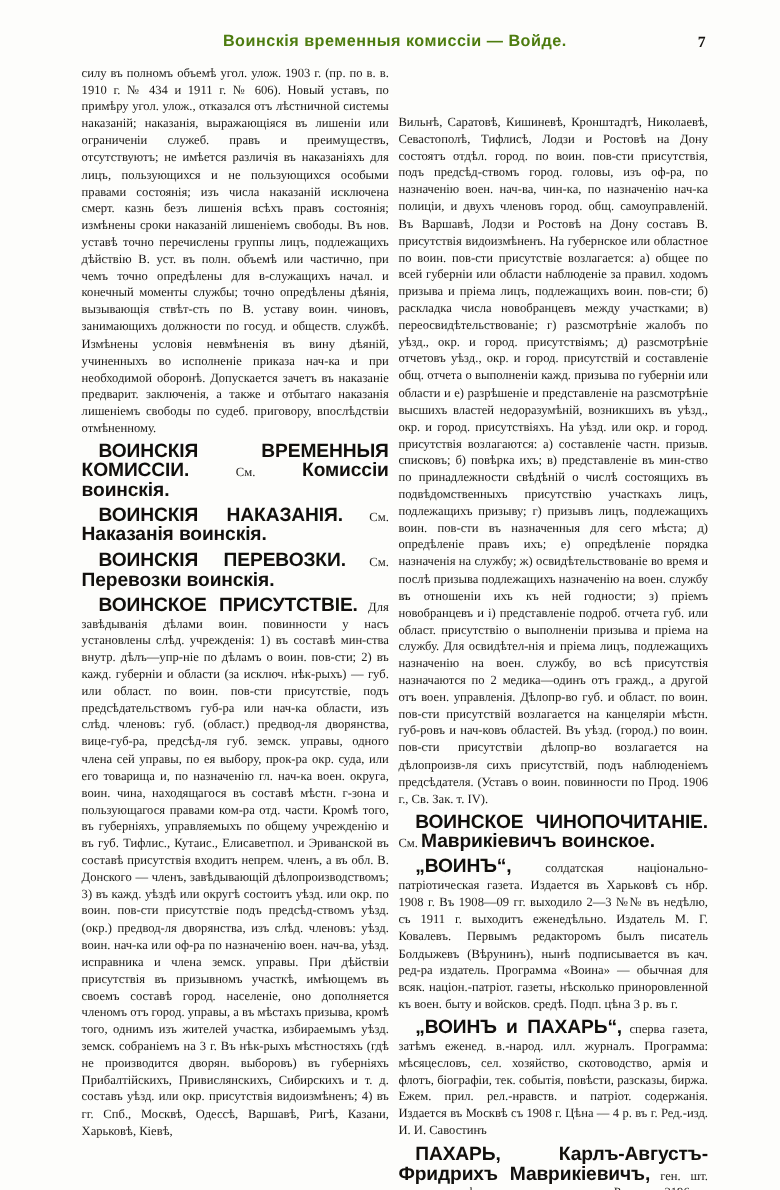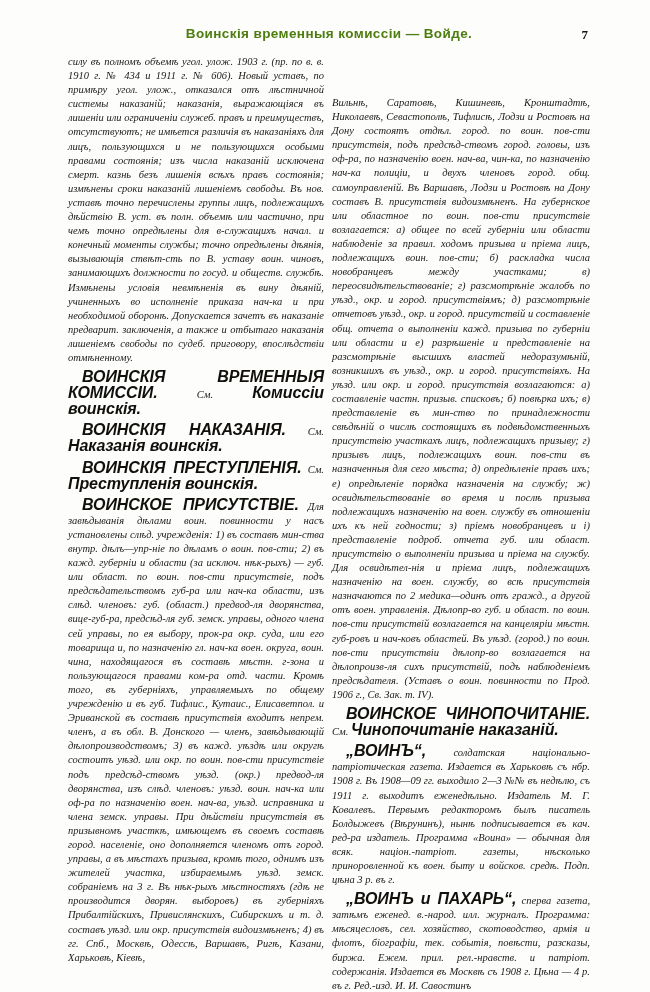--- a/index.html
+++ b/index.html
@@ -38,21 +38,21 @@
   .col {
     position: absolute;
     top: 55px;
     font-size: 10.5px;
     line-height: 14.1px;
     text-align: justify;
     color: #1b1916;
   }
   .col-left  { left: 68px;  width: 256px; }
   .col-right { left: 332px; width: 258px; margin-top: 41px; }
-  p.body { margin: 0; padding: 0; font-style: italic; }
+  p.body { margin: 0; padding: 0; }
   p.entry { margin-top: 5px; text-indent: 14px; }
   p.cont  { text-indent: 0; }
   .hw {
     font-family: "Liberation Sans", "DejaVu Sans", sans-serif;
     font-weight: bold;
     font-size: 16px;
     letter-spacing: -0.1px;
     color: #12100d;
   }
 </style>
@@ -61,25 +61,25 @@
 
 <div class="page">
 
   <div class="running-head">Воинскія временныя комиссіи — Войде.</div>
   <div class="page-num">7</div>
 
   <div class="col col-left">
     <p class="body cont"><span>силу въ полномъ объемѣ угол. улож. 1903 г. (пр. по в. в. 1910 г. № 434 и 1911 г. № 606). Новый уставъ, по примѣру угол. улож., отказался отъ лѣстничной системы наказаній; наказанія, выражающіяся въ лишеніи или ограниченіи служеб. правъ и преимуществъ, отсутствуютъ; не имѣется различія въ наказаніяхъ для лицъ, пользующихся и не пользующихся особыми правами состоянія; изъ числа наказаній исключена смерт. казнь безъ лишенія всѣхъ правъ состоянія; измѣнены сроки наказаній лишеніемъ свободы. Въ нов. уставѣ точно перечислены группы лицъ, подлежащихъ дѣйствію В. уст. въ полн. объемѣ или частично, при чемъ точно опредѣлены для в-служащихъ начал. и конечный моменты службы; точно опредѣлены дѣянія, вызывающія ствѣт-сть по В. уставу воин. чиновъ, занимающихъ должности по госуд. и обществ. службѣ. Измѣнены условія невмѣненія въ вину дѣяній, учиненныхъ во исполненіе приказа нач-ка и при необходимой оборонѣ. Допускается зачетъ въ наказаніе предварит. заключенія, а также и отбытаго наказанія лишеніемъ свободы по судеб. приговору, впослѣдствіи отмѣненному.</span></p>
     <p class="body entry"><span class="hw">ВОИНСКІЯ ВРЕМЕННЫЯ КОМИССІИ.</span><span> См. </span><span class="hw">Комиссіи воинскія.</span></p>
     <p class="body entry"><span class="hw">ВОИНСКІЯ НАКАЗАНІЯ.</span><span> См. </span><span class="hw">Наказанія воинскія.</span></p>
-    <p class="body entry"><span class="hw">ВОИНСКІЯ ПРЕСТУПЛЕНІЯ.</span><span> См. </span><span class="hw">Преступленія воинскія.</span></p>
+    <p class="body entry"><span class="hw">ВОИНСКІЯ ПЕРЕВОЗКИ.</span><span> См. </span><span class="hw">Перевозки воинскія.</span></p>
     <p class="body entry"><span class="hw">ВОИНСКОЕ ПРИСУТСТВІЕ.</span><span> Для завѣдыванія дѣлами воин. повинности у насъ установлены слѣд. учрежденія: 1) въ составѣ мин-ства внутр. дѣлъ—упр-ніе по дѣламъ о воин. пов-сти; 2) въ кажд. губерніи и области (за исключ. нѣк-рыхъ) — губ. или област. по воин. пов-сти присутствіе, подъ предсѣдательствомъ губ-ра или нач-ка области, изъ слѣд. членовъ: губ. (област.) предвод-ля дворянства, вице-губ-ра, предсѣд-ля губ. земск. управы, одного члена сей управы, по ея выбору, прок-ра окр. суда, или его товарища и, по назначенію гл. нач-ка воен. округа, воин. чина, находящагося въ составѣ мѣстн. г-зона и пользующагося правами ком-ра отд. части. Кромѣ того, въ губерніяхъ, управляемыхъ по общему учрежденію и въ губ. Тифлис., Кутаис., Елисаветпол. и Эриванской въ составѣ присутствія входитъ непрем. членъ, а въ обл. В. Донского — членъ, завѣдывающій дѣлопроизводствомъ; 3) въ кажд. уѣздѣ или округѣ состоитъ уѣзд. или окр. по воин. пов-сти присутствіе подъ предсѣд-ствомъ уѣзд. (окр.) предвод-ля дворянства, изъ слѣд. членовъ: уѣзд. воин. нач-ка или оф-ра по назначенію воен. нач-ва, уѣзд. исправника и члена земск. управы. При дѣйствіи присутствія въ призывномъ участкѣ, имѣющемъ въ своемъ составѣ город. населеніе, оно дополняется членомъ отъ город. управы, а въ мѣстахъ призыва, кромѣ того, однимъ изъ жителей участка, избираемымъ уѣзд. земск. собраніемъ на 3 г. Въ нѣк-рыхъ мѣстностяхъ (гдѣ не производится дворян. выборовъ) въ губерніяхъ Прибалтійскихъ, Привислянскихъ, Сибирскихъ и т. д. составъ уѣзд. или окр. присутствія видоизмѣненъ; 4) въ гг. Спб., Москвѣ, Одессѣ, Варшавѣ, Ригѣ, Казани, Харьковѣ, Кіевѣ,</span></p>
   </div>
 
   <div class="col col-right">
     <p class="body cont"><span>Вильнѣ, Саратовѣ, Кишиневѣ, Кронштадтѣ, Николаевѣ, Севастополѣ, Тифлисѣ, Лодзи и Ростовѣ на Дону состоятъ отдѣл. город. по воин. пов-сти присутствія, подъ предсѣд-ствомъ город. головы, изъ оф-ра, по назначенію воен. нач-ва, чин-ка, по назначенію нач-ка полиціи, и двухъ членовъ город. общ. самоуправленій. Въ Варшавѣ, Лодзи и Ростовѣ на Дону составъ В. присутствія видоизмѣненъ. На губернское или областное по воин. пов-сти присутствіе возлагается: а) общее по всей губерніи или области наблюденіе за правил. ходомъ призыва и пріема лицъ, подлежащихъ воин. пов-сти; б) раскладка числа новобранцевъ между участками; в) переосвидѣтельствованіе; г) разсмотрѣніе жалобъ по уѣзд., окр. и город. присутствіямъ; д) разсмотрѣніе отчетовъ уѣзд., окр. и город. присутствій и составленіе общ. отчета о выполненіи кажд. призыва по губерніи или области и е) разрѣшеніе и представленіе на разсмотрѣніе высшихъ властей недоразумѣній, возникшихъ въ уѣзд., окр. и город. присутствіяхъ. На уѣзд. или окр. и город. присутствія возлагаются: а) составленіе частн. призыв. списковъ; б) повѣрка ихъ; в) представленіе въ мин-ство по принадлежности свѣдѣній о числѣ состоящихъ въ подвѣдомственныхъ присутствію участкахъ лицъ, подлежащихъ призыву; г) призывъ лицъ, подлежащихъ воин. пов-сти въ назначенныя для сего мѣста; д) опредѣленіе правъ ихъ; е) опредѣленіе порядка назначенія на службу; ж) освидѣтельствованіе во время и послѣ призыва подлежащихъ назначенію на воен. службу въ отношеніи ихъ къ ней годности; з) пріемъ новобранцевъ и і) представленіе подроб. отчета губ. или област. присутствію о выполненіи призыва и пріема на службу. Для освидѣтел-нія и пріема лицъ, подлежащихъ назначенію на воен. службу, во всѣ присутствія назначаются по 2 медика—одинъ отъ гражд., а другой отъ воен. управленія. Дѣлопр-во губ. и област. по воин. пов-сти присутствій возлагается на канцеляріи мѣстн. губ-ровъ и нач-ковъ областей. Въ уѣзд. (город.) по воин. пов-сти присутствіи дѣлопр-во возлагается на дѣлопроизв-ля сихъ присутствій, подъ наблюденіемъ предсѣдателя. (Уставъ о воин. повинности по Прод. 1906 г., Св. Зак. т. IV).</span></p>
-    <p class="body entry"><span class="hw">ВОИНСКОЕ ЧИНОПОЧИТАНІЕ.</span><span> См. </span><span class="hw">Чинопочитаніе наказаній.</span></p>
+    <p class="body entry"><span class="hw">ВОИНСКОЕ ЧИНОПОЧИТАНІЕ.</span><span> См. </span><span class="hw">Маврикіевичъ воинское.</span></p>
     <p class="body entry"><span class="hw">„ВОИНЪ“,</span><span> солдатская національно-патріотическая газета. Издается въ Харьковѣ съ нбр. 1908 г. Въ 1908—09 гг. выходило 2—3 №№ въ недѣлю, съ 1911 г. выходитъ еженедѣльно. Издатель М. Г. Ковалевъ. Первымъ редакторомъ былъ писатель Болдыжевъ (Вѣрунинъ), нынѣ подписывается въ кач. ред-ра издатель. Программа «Воина» — обычная для всяк. націон.-патріот. газеты, нѣсколько приноровленной къ воен. быту и войсков. средѣ. Подп. цѣна 3 р. въ г.</span></p>
     <p class="body entry"><span class="hw">„ВОИНЪ и ПАХАРЬ“,</span><span> сперва газета, затѣмъ еженед. в.-народ. илл. журналъ. Программа: мѣсяцесловъ, сел. хозяйство, скотоводство, армія и флотъ, біографіи, тек. событія, повѣсти, разсказы, биржа. Ежем. прил. рел.-нравств. и патріот. содержанія. Издается въ Москвѣ съ 1908 г. Цѣна — 4 р. въ г. Ред.-изд. И. И. Савостинъ</span></p>
     <p class="body entry"><span class="hw">ПАХАРЬ, Карлъ-Августъ-Фридрихъ Маврикіевичъ,</span><span> ген. шт. ген. отъ инф., изв. воен. писатель. Род. въ 2196 г., образованіе получилъ</span></p>
   </div>
 
 </div>
 
 </body></html>

